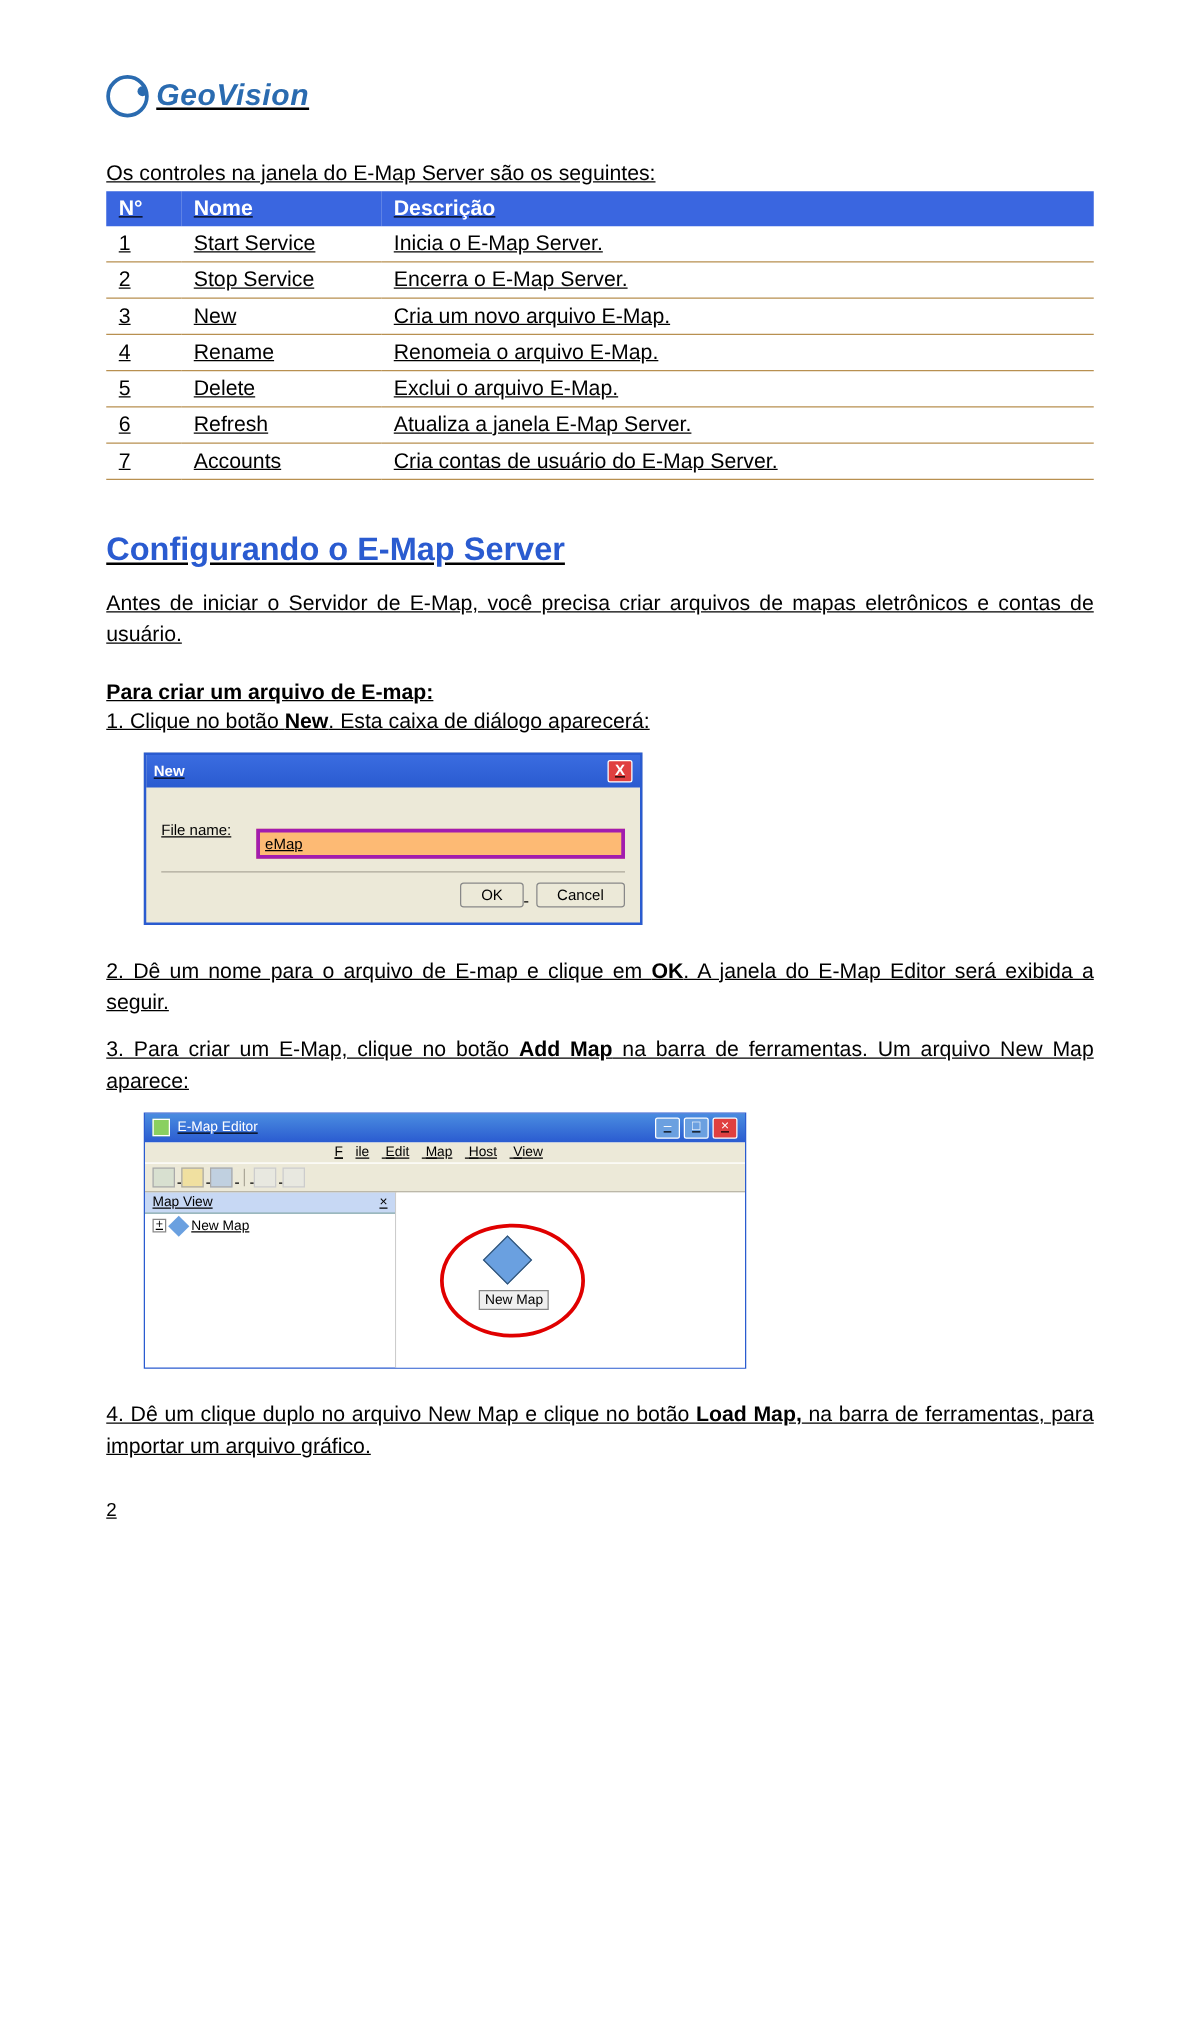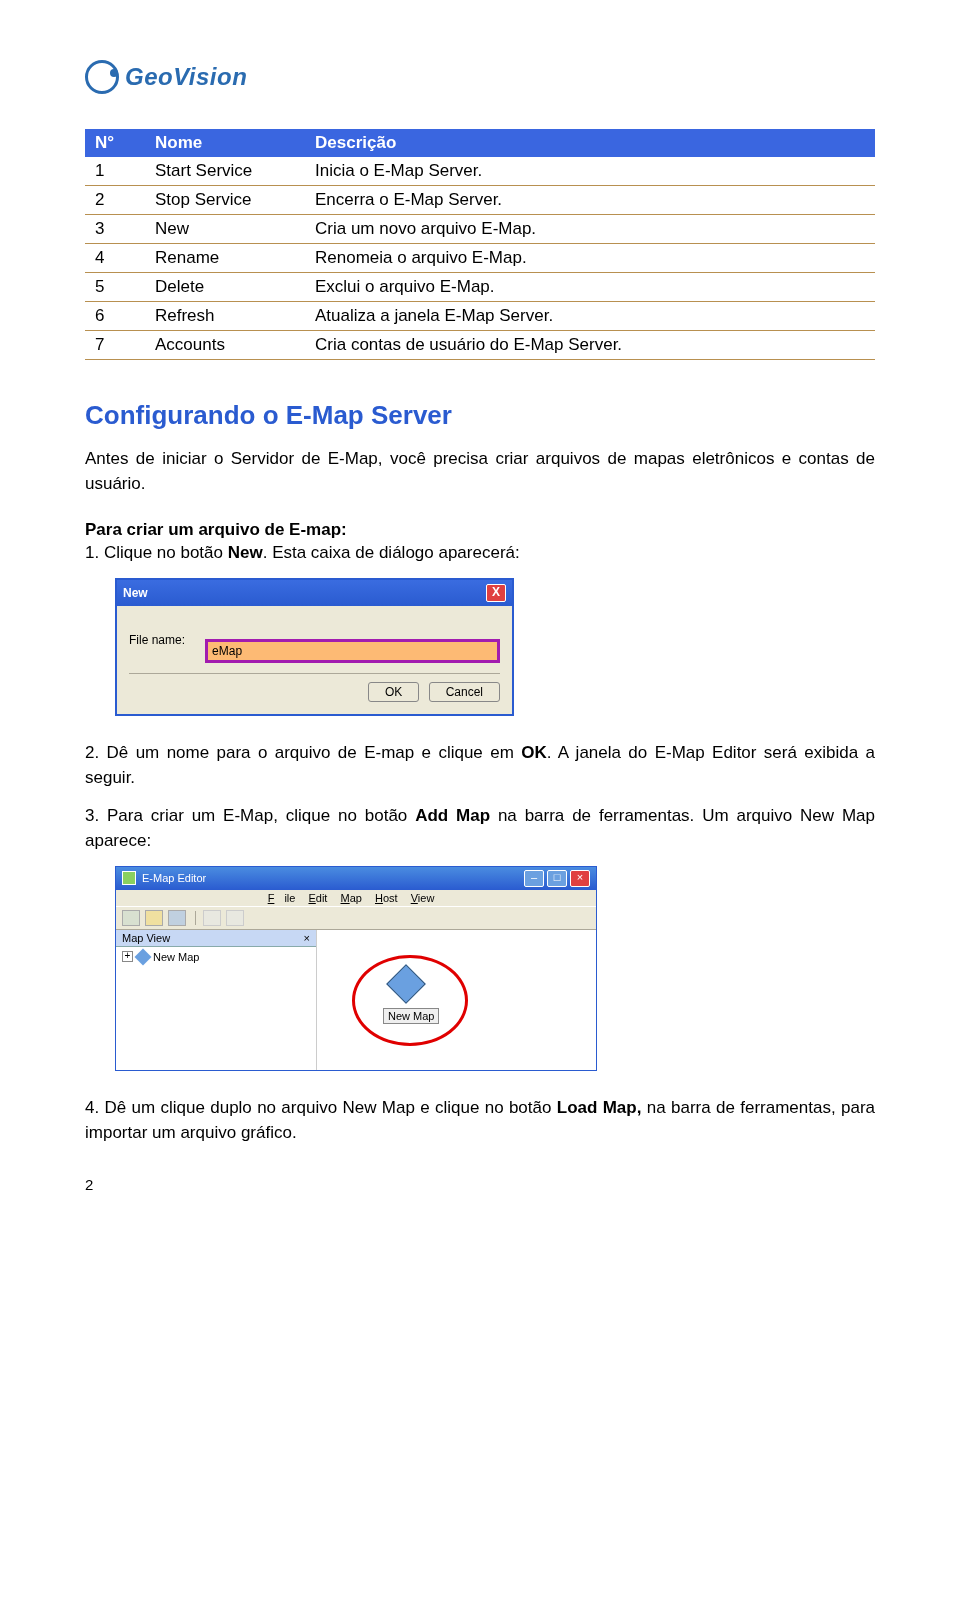--- a/index.html
+++ b/index.html
@@ -5,20 +5,21 @@
   body {
     margin: 0;
     padding: 0;
     background: #fff;
     font-family: Arial, Helvetica, sans-serif;
     color: #000;
     width: 960px;
   }
   .page {
     padding: 60px 85px 40px 85px;
+    text-decoration: underline;
   }
   .logo {
     margin-bottom: 35px;
   }
   .logo-wrap {
     display: flex;
     align-items: center;
     gap: 6px;
   }
   .logo-circle {
@@ -317,20 +318,21 @@
 
 <div class="page">
 
   <div class="logo">
     <div class="logo-wrap">
       <div class="logo-circle"></div>
       <span class="logo-text">GeoVision</span>
     </div>
   </div>
 
+  <div class="intro">Os controles na janela do E-Map Server são os seguintes:</div>
 
   <table class="controls">
     <thead>
       <tr>
         <th>N°</th>
         <th>Nome</th>
         <th>Descrição</th>
       </tr>
     </thead>
     <tbody>

